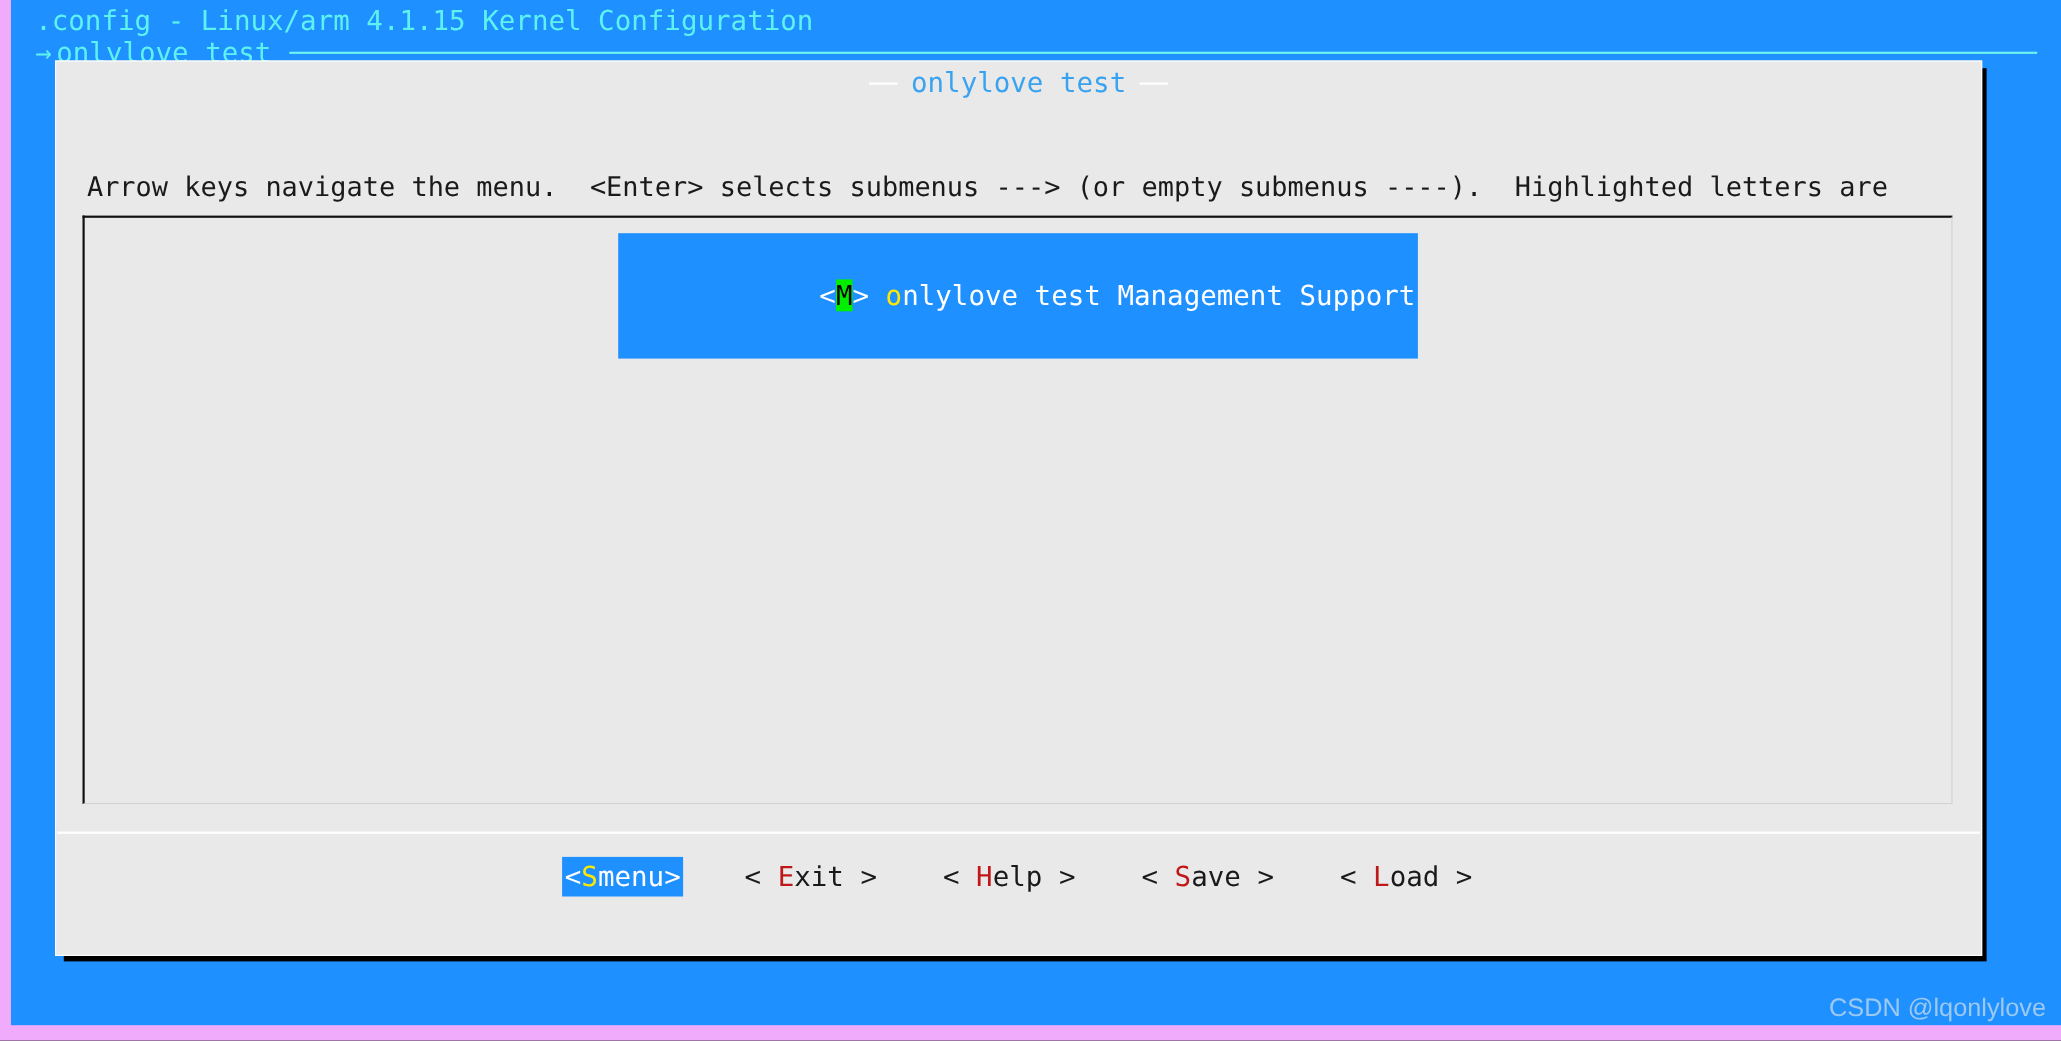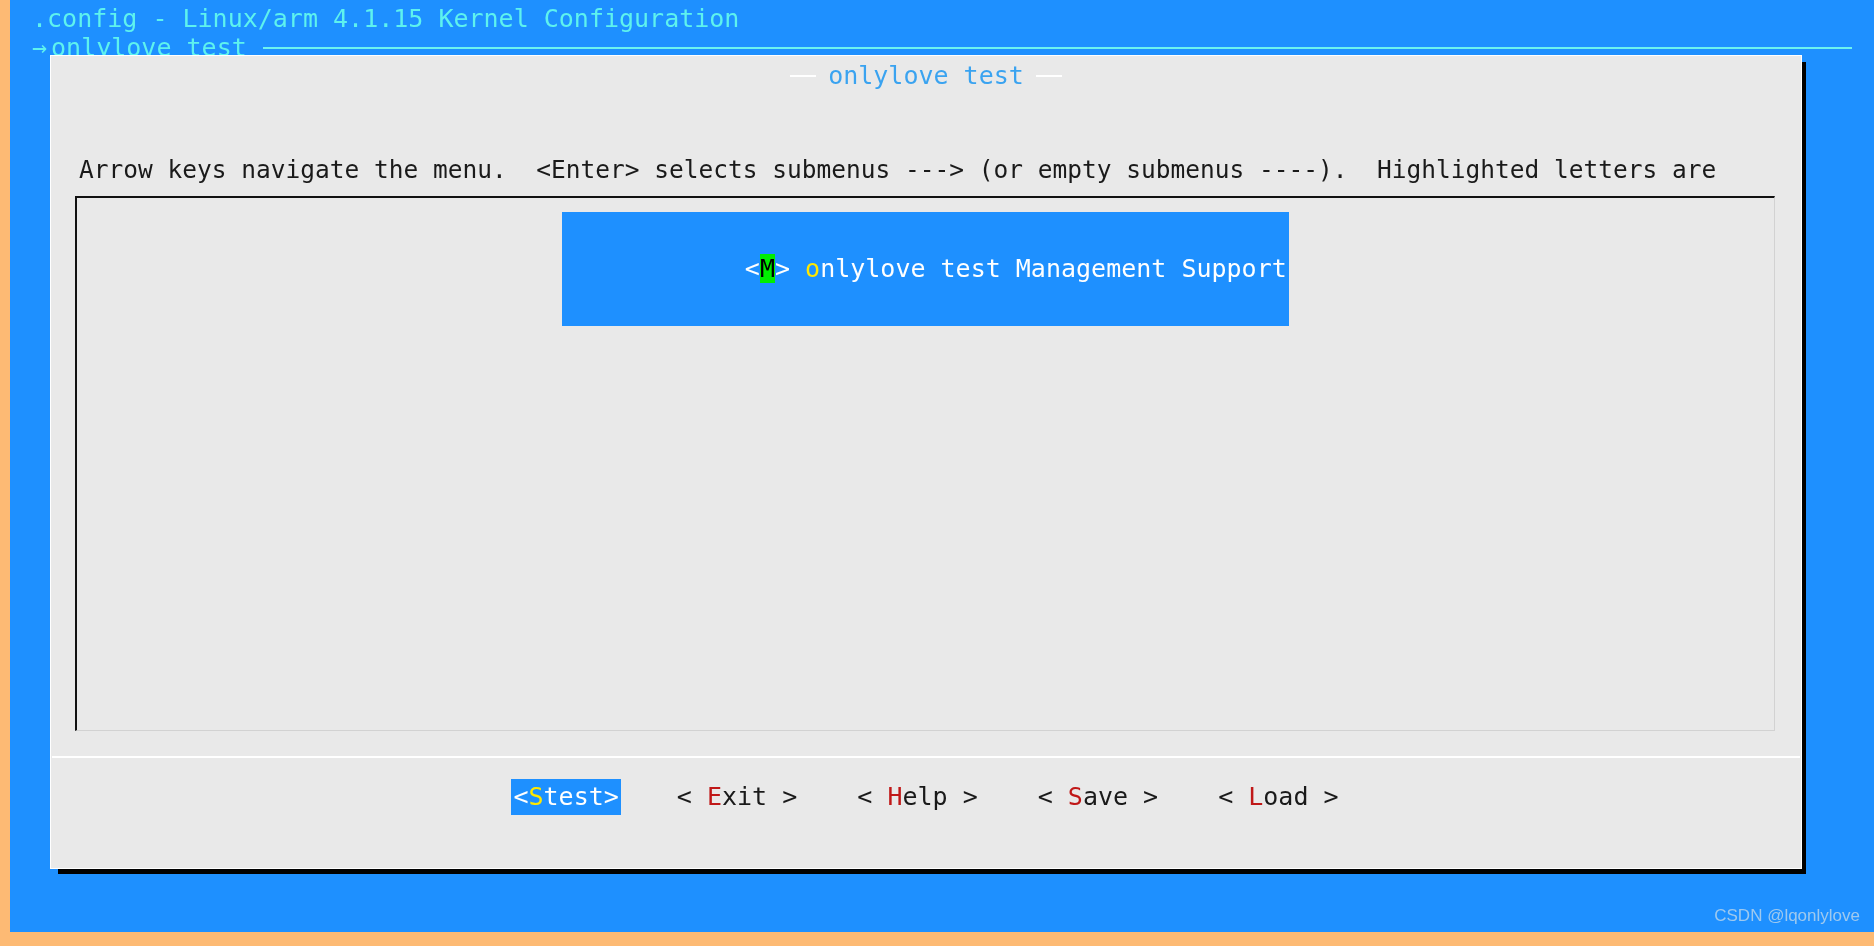--- a/index.html
+++ b/index.html
@@ -13,21 +13,21 @@
     height: 946px;
     overflow: hidden;
     font-family: "DejaVu Sans Mono", "Liberation Mono", monospace;
   }
 
   
   #screen {
     position: relative;
     width: 1874px;
     height: 946px;
-    background: #fdba74;
+    background: #f0abfc;
   }
 
   
   .kc-frame {
     position: absolute;
     left: 10px;
     top: 0px;
     width: 1864px;
     height: 932px;
     background: #1e90ff;
@@ -225,21 +225,21 @@
     margin: 0 26px;
   }
   .btn.selected .hot { color: #ffe800; }
 
   
   .watermark {
     position: absolute;
     right: 14px;
     bottom: 6px;
     color: #9ec9ef;
-    font-size: 17px;
+    font-size: 23px;
     line-height: 20px;
     white-space: pre;
     font-family: "Liberation Sans", sans-serif;
   }
 </style>
 </head>
 <body>
 
 <div id="screen">
 
@@ -276,21 +276,21 @@
         <div class="menu-row">
           <span class="menu-item">
             <span class="bracket">&lt;</span><span class="modchar">M</span><span class="bracket">&gt; </span><span class="hotkey">o</span><span>nlylove test Management Support</span>
           </span>
         </div>
       </div>
 
       <div class="button-sep"></div>
 
       <div class="button-bar">
-        <span class="btn selected"><span>&lt;</span><span class="hot">S</span><span>test</span><span>&gt;</span></span>
+        <span class="btn selected"><span>&lt;</span><span class="hot">S</span><span>menu</span><span>&gt;</span></span>
 
         <span class="btn"><span>&lt; </span><span class="hot">E</span><span>xit</span><span> &gt;</span></span>
 
         <span class="btn"><span>&lt; </span><span class="hot">H</span><span>elp</span><span> &gt;</span></span>
 
         <span class="btn"><span>&lt; </span><span class="hot">S</span><span>ave</span><span> &gt;</span></span>
 
         <span class="btn"><span>&lt; </span><span class="hot">L</span><span>oad</span><span> &gt;</span></span>
       </div>
 

